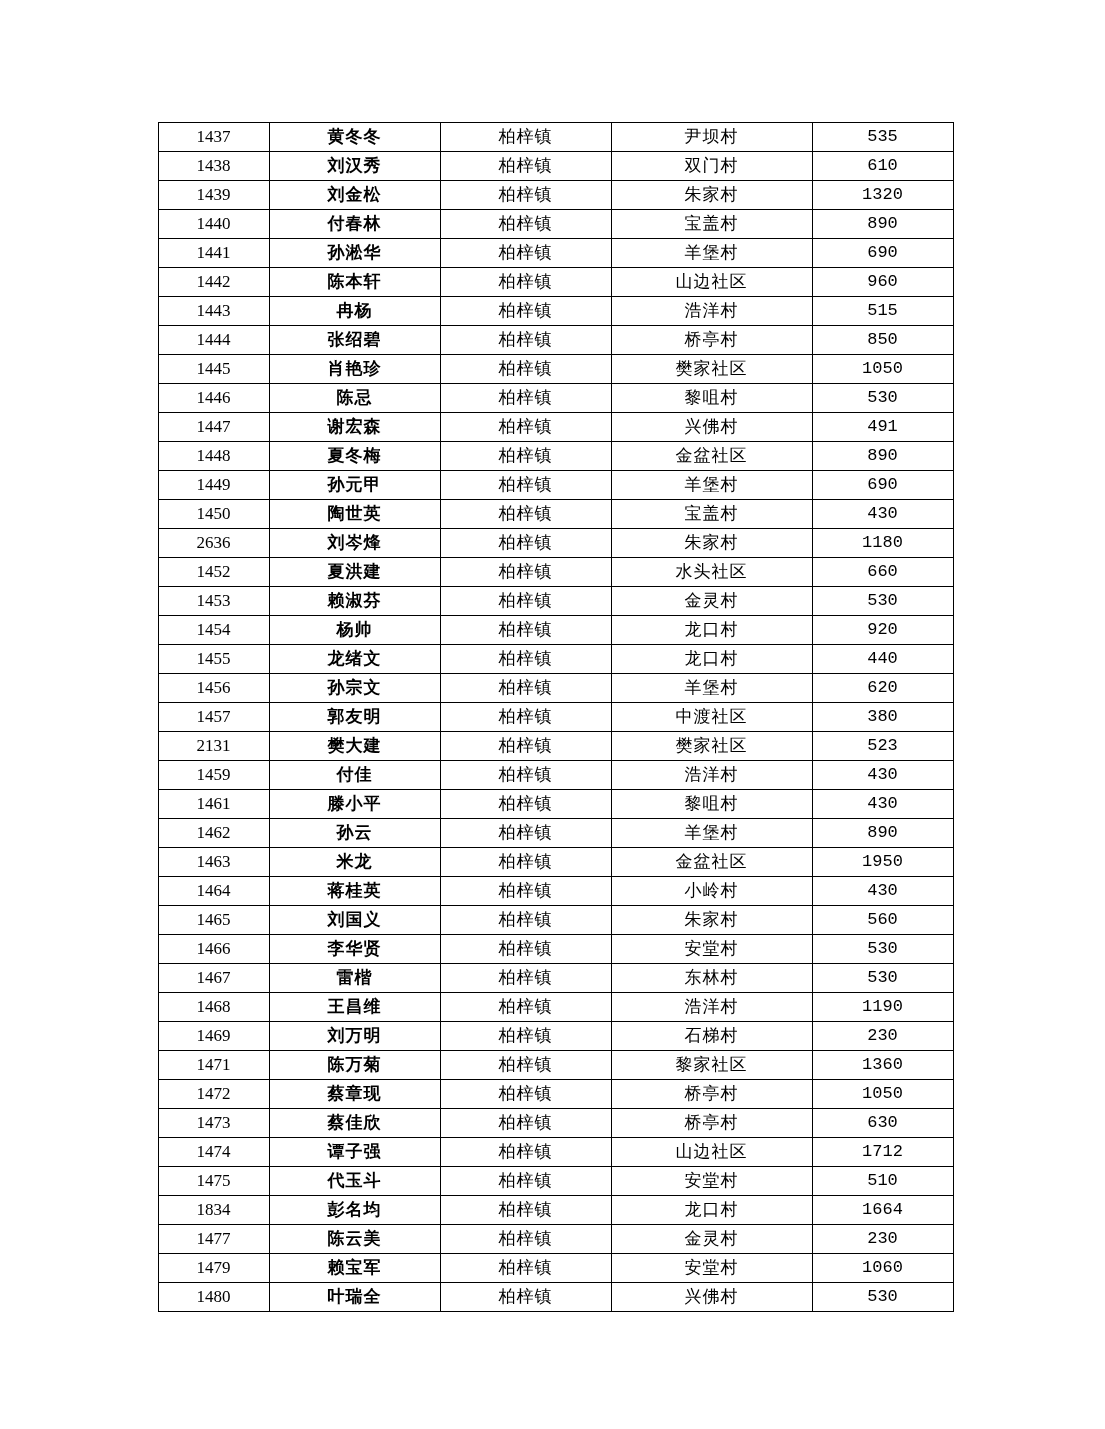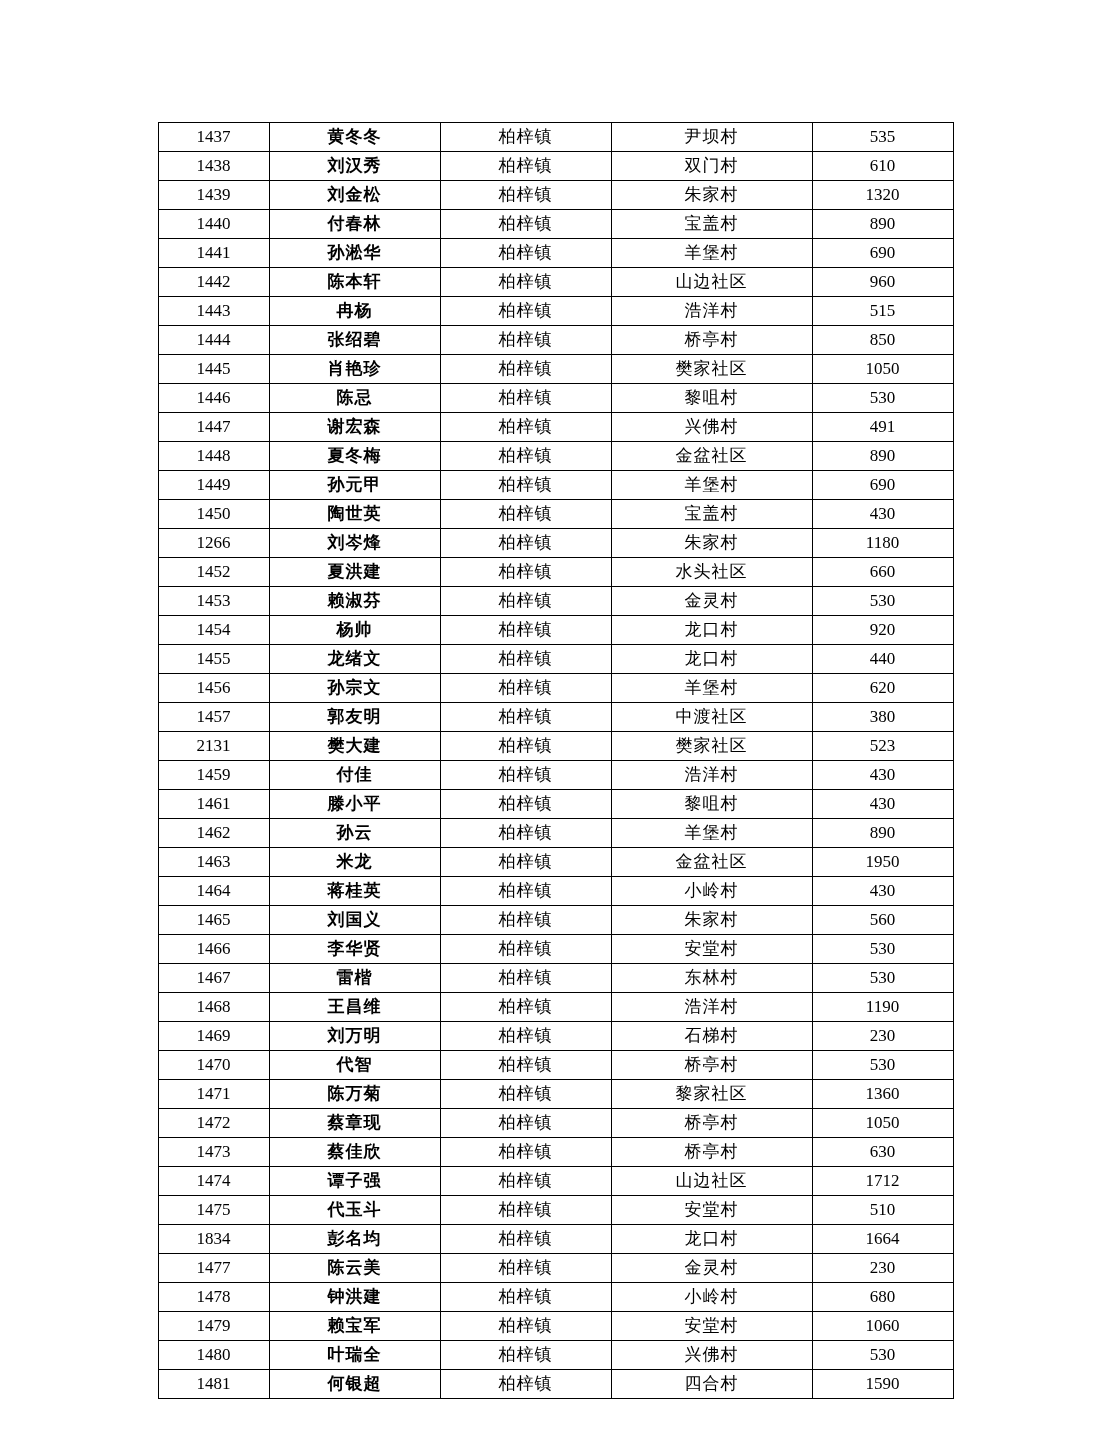--- a/index.html
+++ b/index.html
@@ -37,21 +37,21 @@
     text-align: center;
     vertical-align: middle;
     font-size: 17px;
     white-space: nowrap;
     overflow: hidden;
   }
   td.col-id      { width: 110px; }
   td.col-name    { width: 170px; letter-spacing: 1px; font-weight: bold; }
   td.col-town    { width: 170px; letter-spacing: 1px; }
   td.col-village { width: 200px; letter-spacing: 1px; margin-left: 44px; }
-  td.col-amount  { width: 140px; }
+  td.col-amount  { width: 140px; font-family: Liberation Mono, monospace; }
 </style>
 </head>
 <body>
 
 <div class="page">
   <div class="table-wrap">
     <table class="data-table">
       <tbody>
           <tr>
             <td class="col-id">1437</td>
@@ -145,21 +145,21 @@
             <td class="col-amount">690</td>
           </tr>
           <tr>
             <td class="col-id">1450</td>
             <td class="col-name">陶世英</td>
             <td class="col-town">柏梓镇</td>
             <td class="col-village">宝盖村</td>
             <td class="col-amount">430</td>
           </tr>
           <tr>
-            <td class="col-id">1266</td>
+            <td class="col-id">2636</td>
             <td class="col-name">刘岑烽</td>
             <td class="col-town">柏梓镇</td>
             <td class="col-village">朱家村</td>
             <td class="col-amount">1180</td>
           </tr>
           <tr>
             <td class="col-id">1452</td>
             <td class="col-name">夏洪建</td>
             <td class="col-town">柏梓镇</td>
             <td class="col-village">水头社区</td>
@@ -271,27 +271,20 @@
             <td class="col-amount">1190</td>
           </tr>
           <tr>
             <td class="col-id">1469</td>
             <td class="col-name">刘万明</td>
             <td class="col-town">柏梓镇</td>
             <td class="col-village">石梯村</td>
             <td class="col-amount">230</td>
           </tr>
           <tr>
-            <td class="col-id">1470</td>
-            <td class="col-name">代智</td>
-            <td class="col-town">柏梓镇</td>
-            <td class="col-village">桥亭村</td>
-            <td class="col-amount">530</td>
-          </tr>
-          <tr>
             <td class="col-id">1471</td>
             <td class="col-name">陈万菊</td>
             <td class="col-town">柏梓镇</td>
             <td class="col-village">黎家社区</td>
             <td class="col-amount">1360</td>
           </tr>
           <tr>
             <td class="col-id">1472</td>
             <td class="col-name">蔡章现</td>
             <td class="col-town">柏梓镇</td>
@@ -327,43 +320,29 @@
             <td class="col-amount">1664</td>
           </tr>
           <tr>
             <td class="col-id">1477</td>
             <td class="col-name">陈云美</td>
             <td class="col-town">柏梓镇</td>
             <td class="col-village">金灵村</td>
             <td class="col-amount">230</td>
           </tr>
           <tr>
-            <td class="col-id">1478</td>
-            <td class="col-name">钟洪建</td>
-            <td class="col-town">柏梓镇</td>
-            <td class="col-village">小岭村</td>
-            <td class="col-amount">680</td>
-          </tr>
-          <tr>
             <td class="col-id">1479</td>
             <td class="col-name">赖宝军</td>
             <td class="col-town">柏梓镇</td>
             <td class="col-village">安堂村</td>
             <td class="col-amount">1060</td>
           </tr>
           <tr>
             <td class="col-id">1480</td>
             <td class="col-name">叶瑞全</td>
             <td class="col-town">柏梓镇</td>
             <td class="col-village">兴佛村</td>
             <td class="col-amount">530</td>
-          </tr>
-          <tr>
-            <td class="col-id">1481</td>
-            <td class="col-name">何银超</td>
-            <td class="col-town">柏梓镇</td>
-            <td class="col-village">四合村</td>
-            <td class="col-amount">1590</td>
           </tr>
         </tbody>
     </table>
   </div>
 </div>
 
 </body></html>

